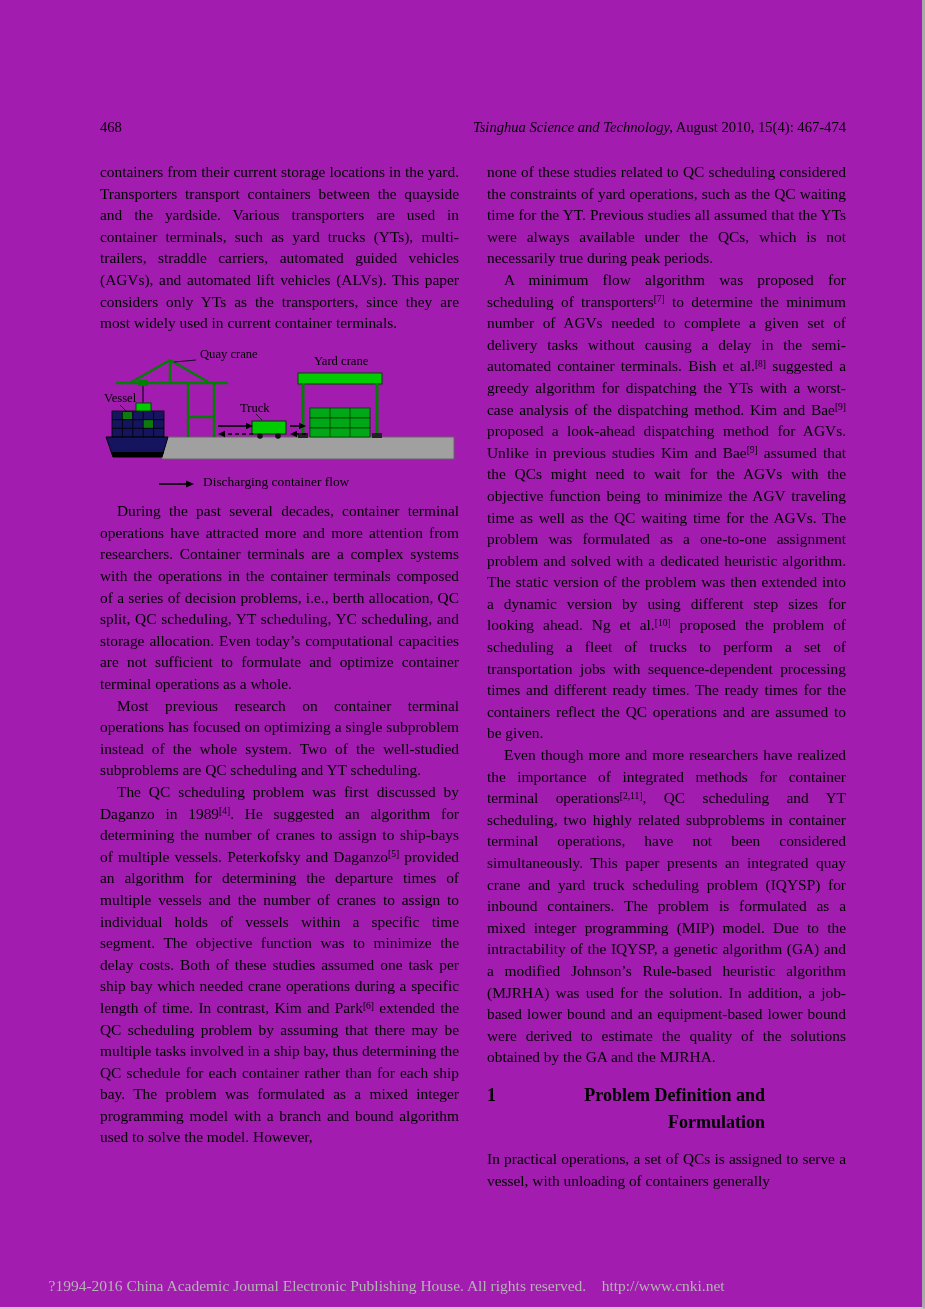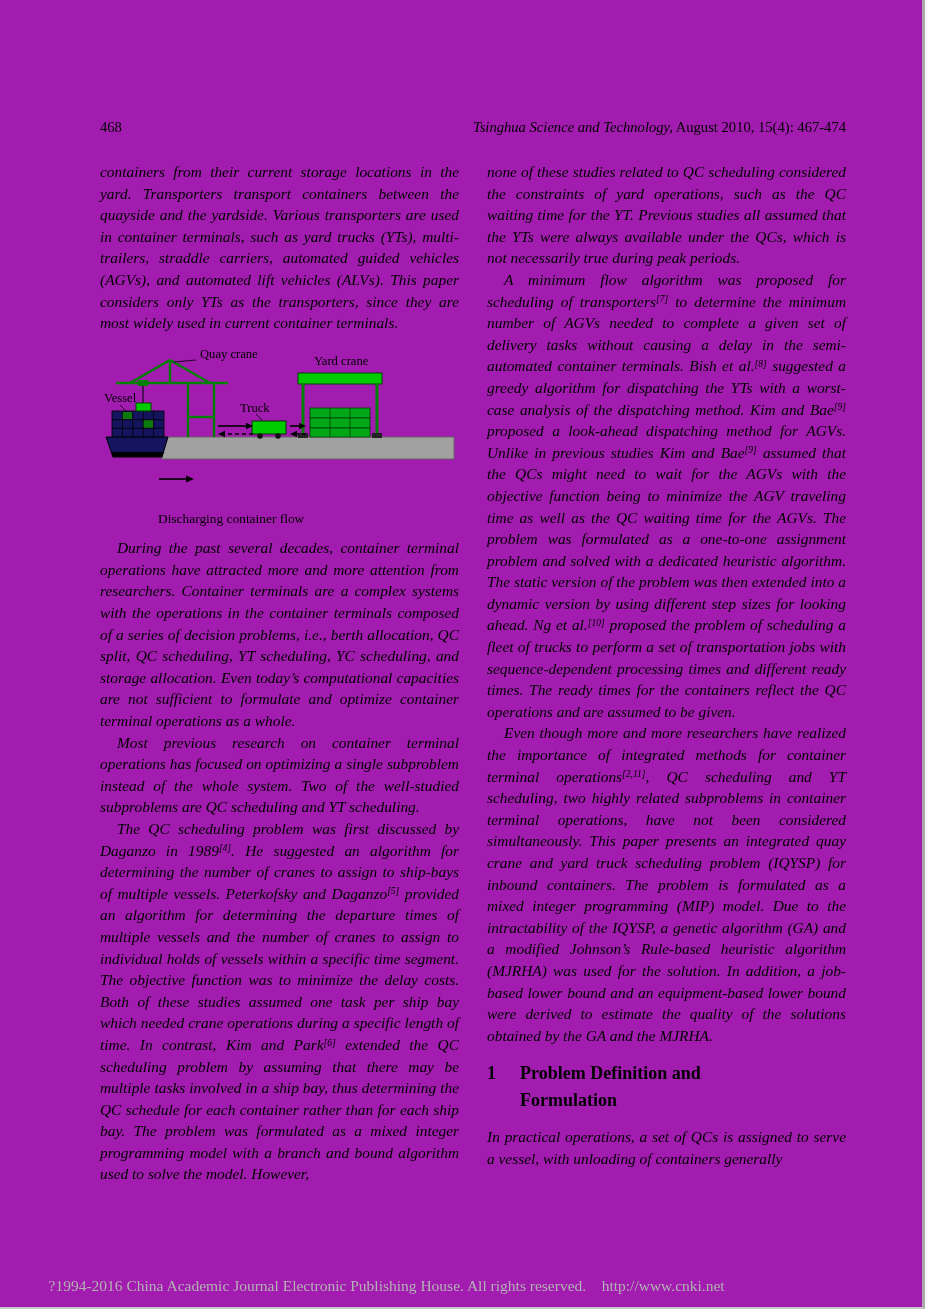--- a/index.html
+++ b/index.html
@@ -4,36 +4,36 @@
 <style>
   html,body{margin:0;padding:0;background:#ffffff;}
   .page{position:relative;width:925px;height:1309px;box-sizing:border-box;background:#a21caf;
         font-family:"Liberation Serif",serif;color:#000;overflow:hidden;
         border-right:3px solid #aaa;border-bottom:2px solid #c8c8c8;}
   .header{position:absolute;top:119px;left:100px;width:746px;display:flex;
           justify-content:space-between;align-items:baseline;font-size:14.6px;}
   .journal{font-weight:normal;}
   .columns{position:absolute;top:161px;left:100px;width:746px;display:flex;gap:28px;}
   .col{width:359px;font-size:15.4px;line-height:21.6px;text-align:justify;}
-  .col p{margin:0;text-indent:17px;font-style:italic;}
+  .col p{margin:0;text-indent:17px;}
   .col p.flush{text-indent:0;}
   sup{font-size:0.62em;line-height:0;position:relative;top:-0.45em;vertical-align:baseline;}
   .fig{margin:11px 0 10px 0;}
   .fig-svg{display:block;}
   .fig-svg text{font:12.6px "Liberation Serif",serif;fill:#000;}
   .legend{margin:6px 0 0 58px;font-size:13.4px;line-height:17.5px;text-align:left;}
-  .legend-row{display:flex;align-items:flex-start;gap:25px;flex-direction:column;}
+  .legend-row{display:flex;align-items:flex-end;gap:7px;}
   .legend-arrow{flex:0 0 auto;display:block;}
   figcaption{margin-top:9px;text-align:center;font-size:13.8px;font-weight:bold;text-indent:0;}
   figcaption .capnum{margin-right:14px;}
   figcaption sup{font-size:9.5px;}
   .section{display:flex;margin:14px 0 12px 0;font-size:18px;line-height:27px;
            font-weight:bold;text-align:left;font-family:"Liberation Serif",serif;}
   .secnum{width:33px;flex:0 0 auto;}
-  .sectitle{max-width:245px;}
+  .sectitle{max-width:245px;text-align:right;}
   .footer{position:absolute;left:33px;top:1259px;font-size:15.5px;color:#b3b3b3;white-space:pre;}
 </style>
 </head>
 <body>
 
 <div class="page">
 
   <div class="header">
     <span>468</span>
     <span class="journal"><i>Tsinghua Science and Technology,</i><span> August 2010, 15(4): 467-474</span></span>

